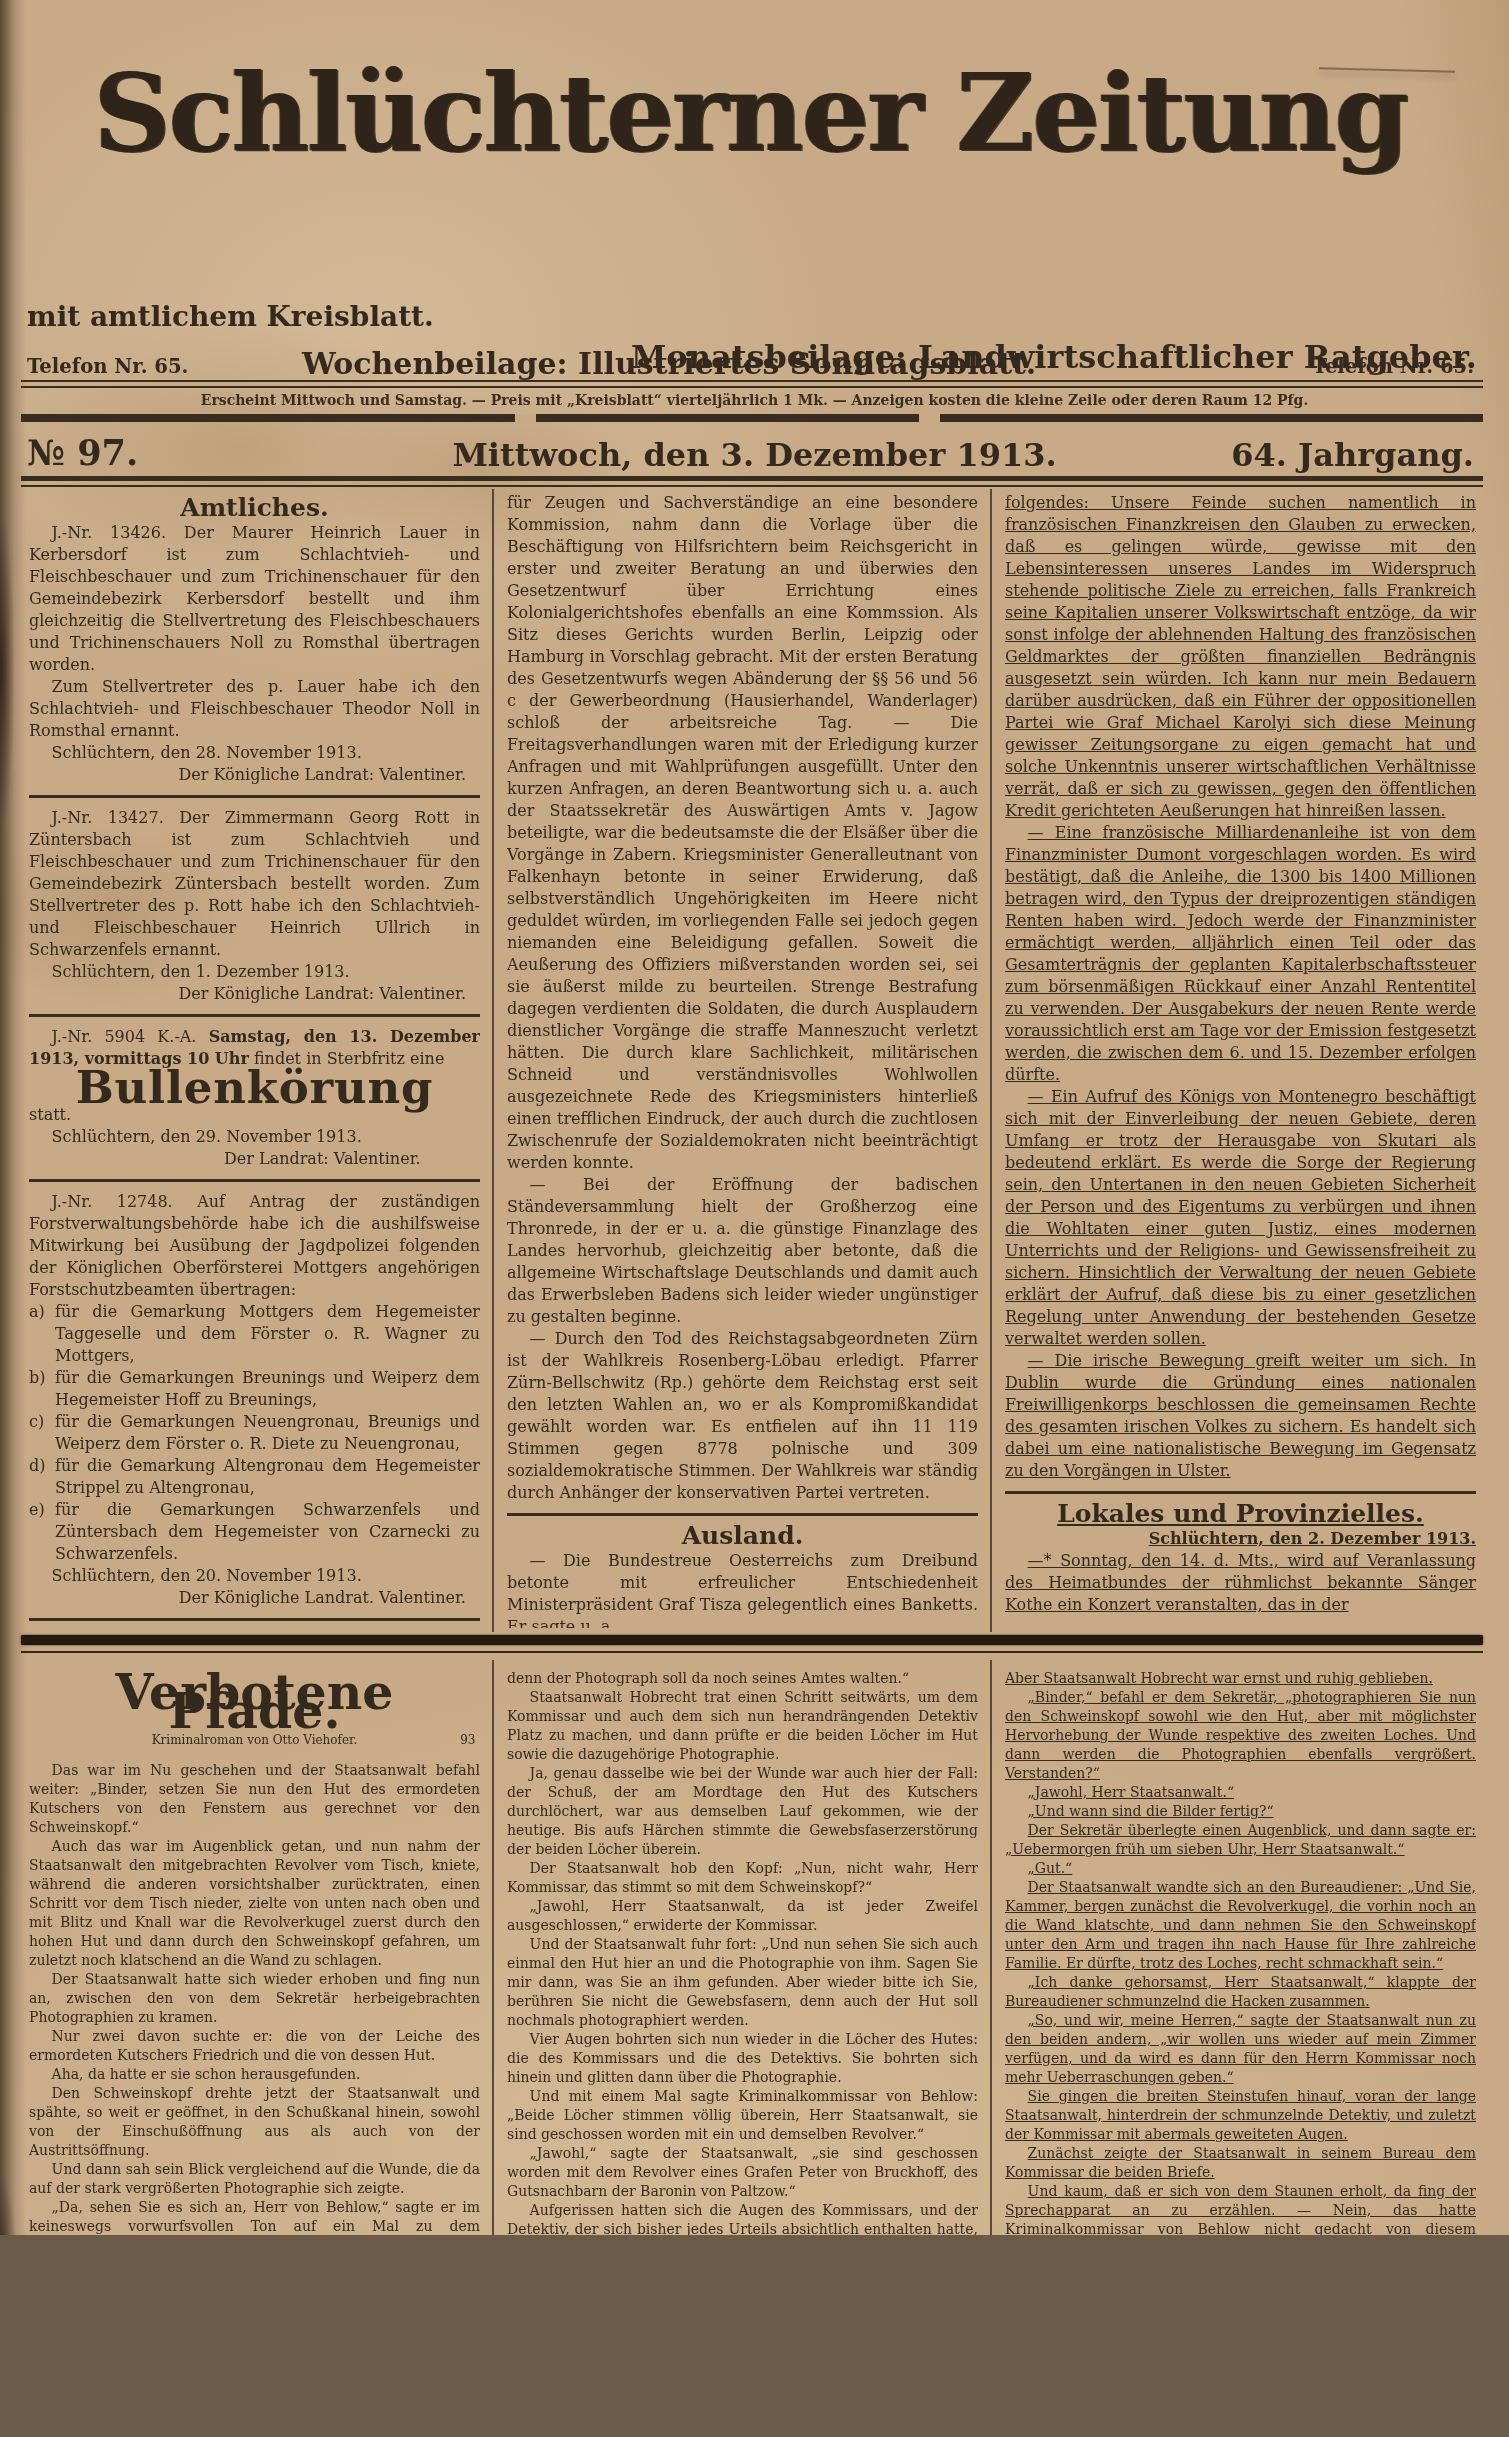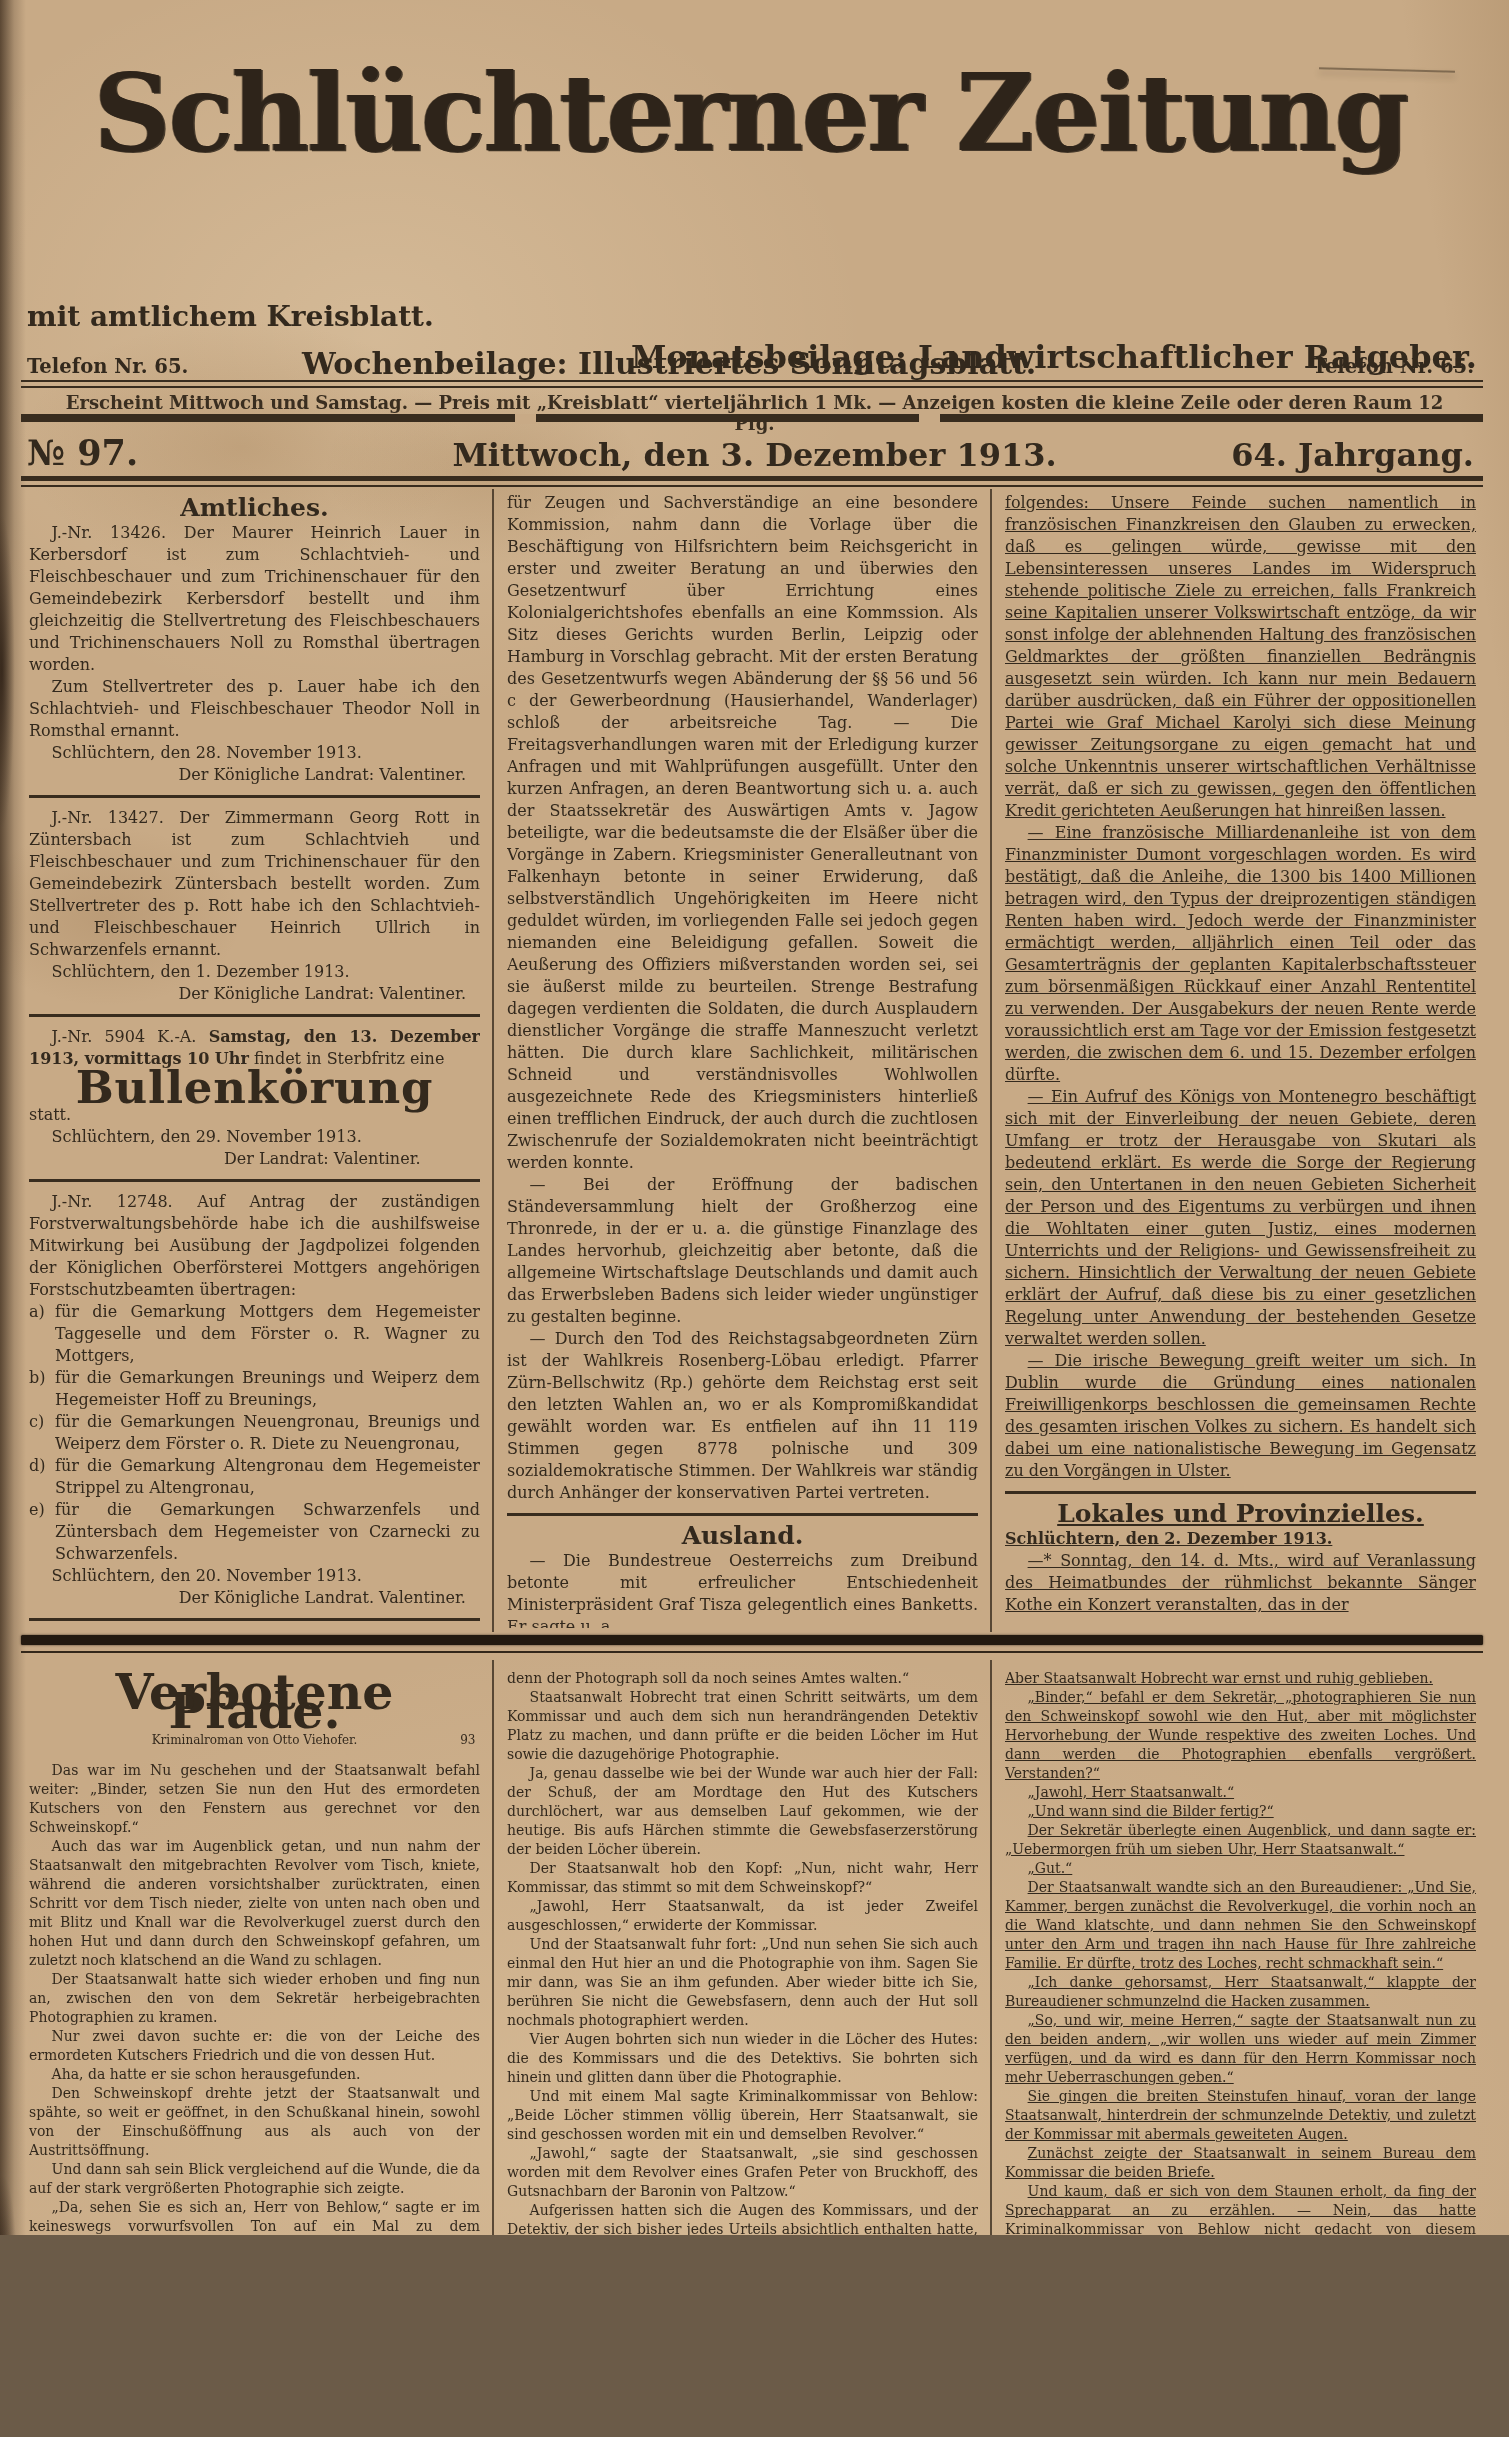--- a/index.html
+++ b/index.html
@@ -26,21 +26,21 @@
     font-size:107px;font-weight:bold;letter-spacing:-2.3px;color:#2e241a;
     text-shadow:1.5px 0.8px 0 rgba(46,36,26,0.85), -0.8px 0 0 rgba(46,36,26,0.6);}
   .sub-kreis{position:absolute;left:27px;top:300px;font-size:28px;font-weight:bold;}
   .sub-monat{position:absolute;right:32px;top:303px;font-size:32px;font-weight:bold;margin-top:35px;}
   .tel-l{position:absolute;left:27px;top:355px;font-size:19.6px;font-weight:bold;}
   .sub-wochen{position:absolute;left:302px;top:346px;font-size:30px;font-weight:bold;}
   .tel-r{position:absolute;right:35px;top:355px;font-size:19.6px;font-weight:bold;}
 
   .rule{position:absolute;background:#382c1e;}
   .conditions{position:absolute;left:45px;right:45px;top:392px;text-align:center;
-    font-size:18px;font-weight:bold;color:#3a2e20;}
+    font-size:14px;font-weight:bold;color:#3a2e20;}
   .issue-no{position:absolute;left:27px;top:432px;font-size:35px;font-weight:bold;}
   .date-line{position:absolute;left:0;right:0;top:436px;text-align:center;font-size:32px;font-weight:bold;}
   .volume{position:absolute;right:35px;top:436px;font-size:32px;font-weight:bold;}
 
   
   .col{position:absolute;overflow:hidden;text-align:justify;}
   .main-col{top:492px;height:1136px;font-size:16px;line-height:22px;}
   .f-col{top:1669px;height:709px;font-size:14px;line-height:19px;}
   .c1{left:29px;width:451px;}
   .c2{left:507px;width:471px;}
@@ -159,21 +159,21 @@
     <p>— Die Bundestreue Oesterreichs zum Dreibund betonte mit erfreulicher Entschiedenheit Ministerpräsident Graf Tisza gelegentlich eines Banketts. Er sagte u. a.</p>
   </div>
 
   <div class="col main-col c3">
     <p class="noind">folgendes: Unsere Feinde suchen namentlich in französischen Finanzkreisen den Glauben zu erwecken, daß es gelingen würde, gewisse mit den Lebensinteressen unseres Landes im Widerspruch stehende politische Ziele zu erreichen, falls Frankreich seine Kapitalien unserer Volkswirtschaft entzöge, da wir sonst infolge der ablehnenden Haltung des französischen Geldmarktes der größten finanziellen Bedrängnis ausgesetzt sein würden. Ich kann nur mein Bedauern darüber ausdrücken, daß ein Führer der oppositionellen Partei wie Graf Michael Karolyi sich diese Meinung gewisser Zeitungsorgane zu eigen gemacht hat und solche Unkenntnis unserer wirtschaftlichen Verhältnisse verrät, daß er sich zu gewissen, gegen den öffentlichen Kredit gerichteten Aeußerungen hat hinreißen lassen.</p>
     <p>— Eine französische Milliardenanleihe ist von dem Finanzminister Dumont vorgeschlagen worden. Es wird bestätigt, daß die Anleihe, die 1300 bis 1400 Millionen betragen wird, den Typus der dreiprozentigen ständigen Renten haben wird. Jedoch werde der Finanzminister ermächtigt werden, alljährlich einen Teil oder das Gesamterträgnis der geplanten Kapitalerbschaftssteuer zum börsenmäßigen Rückkauf einer Anzahl Rententitel zu verwenden. Der Ausgabekurs der neuen Rente werde voraussichtlich erst am Tage vor der Emission festgesetzt werden, die zwischen dem 6. und 15. Dezember erfolgen dürfte.</p>
     <p>— Ein Aufruf des Königs von Montenegro beschäftigt sich mit der Einverleibung der neuen Gebiete, deren Umfang er trotz der Herausgabe von Skutari als bedeutend erklärt. Es werde die Sorge der Regierung sein, den Untertanen in den neuen Gebieten Sicherheit der Person und des Eigentums zu verbürgen und ihnen die Wohltaten einer guten Justiz, eines modernen Unterrichts und der Religions- und Gewissensfreiheit zu sichern. Hinsichtlich der Verwaltung der neuen Gebiete erklärt der Aufruf, daß diese bis zu einer gesetzlichen Regelung unter Anwendung der bestehenden Gesetze verwaltet werden sollen.</p>
     <p>— Die irische Bewegung greift weiter um sich. In Dublin wurde die Gründung eines nationalen Freiwilligenkorps beschlossen die gemeinsamen Rechte des gesamten irischen Volkes zu sichern. Es handelt sich dabei um eine nationalistische Bewegung im Gegensatz zu den Vorgängen in Ulster.</p>
     <div class="hr-sec"></div>
     <div class="sec-h">Lokales und Provinzielles.</div>
-    <p class="noind" style="text-align:left;font-weight:bold;">Schlüchtern, den 2. Dezember 1913.</p>
+    <p class="noind" style="text-align:right;font-weight:bold;">Schlüchtern, den 2. Dezember 1913.</p>
     <p>—* Sonntag, den 14. d. Mts., wird auf Veranlassung des Heimatbundes der rühmlichst bekannte Sänger Kothe ein Konzert veranstalten, das in der</p>
   </div>
 
   <div class="sep-band"></div>
   <div class="sep-line"></div>
 
   <div class="vrule" style="left:492px;top:1660px;height:713px;"></div>
   <div class="vrule" style="left:990px;top:1660px;height:713px;"></div>
 
   <div class="col f-col c1">

